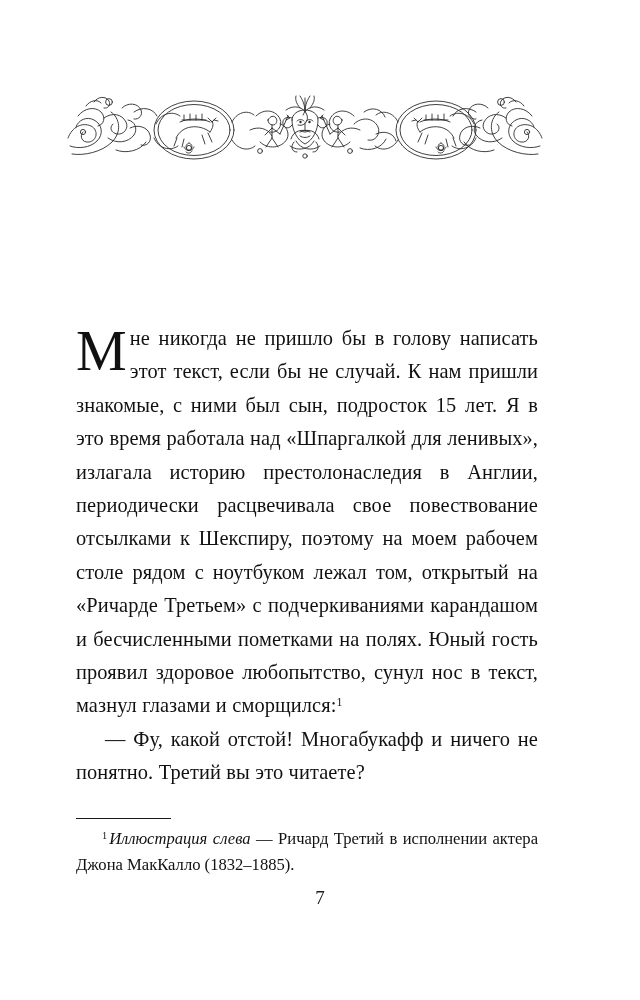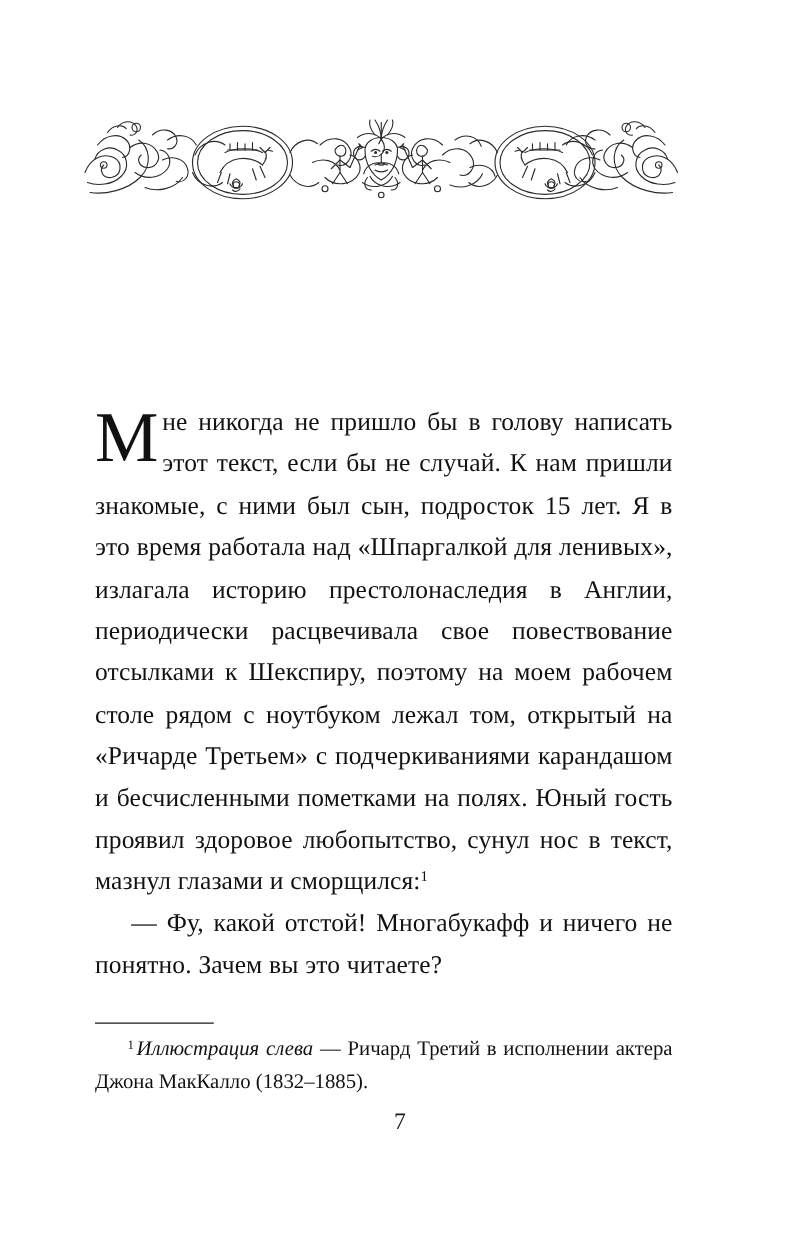--- a/index.html
+++ b/index.html
@@ -264,21 +264,21 @@
       <circle cx="196" cy="57" r="2.4"></circle>
       <circle cx="286" cy="57" r="2.4"></circle>
       <circle cx="241" cy="62" r="2.2"></circle>
     </svg>
   </div>
 
   <div class="textblock">
 
     <p class="para"><span class="dropcap">М</span><span>не никогда не пришло бы в голову написать этот текст, если бы не случай. К нам пришли знакомые, с ними был сын, подросток 15 лет. Я в это время работала над «Шпаргалкой для ленивых», излагала историю престолонаследия в Англии, периодически расцвечивала свое повествование отсылками к Шекспиру, поэтому на моем рабочем столе рядом с ноутбуком лежал том, открытый на «Ричарде Третьем» с подчеркиваниями карандашом и бесчисленными пометками на полях. Юный гость проявил здоровое любопытство, сунул нос в текст, мазнул глазами и сморщился:</span><sup>1</sup></p>
 
-    <p class="para indent">— Фу, какой отстой! Многабукафф и ничего не понятно. Зачем вы это читаете?</p>
+    <p class="para indent">— Фу, какой отстой! Многабукафф и ничего не понятно. Третий вы это читаете?</p>
 
   </div>
 
   <div class="footnote">
     <div class="footnote-rule"></div>
     <p class="footnote-text"><sup>1</sup><i>Иллюстрация слева</i><span> — Ричард Третий в исполнении актера Джона МакКалло (1832–1885).</span></p>
   </div>
 
   <div class="folio">7</div>
 

